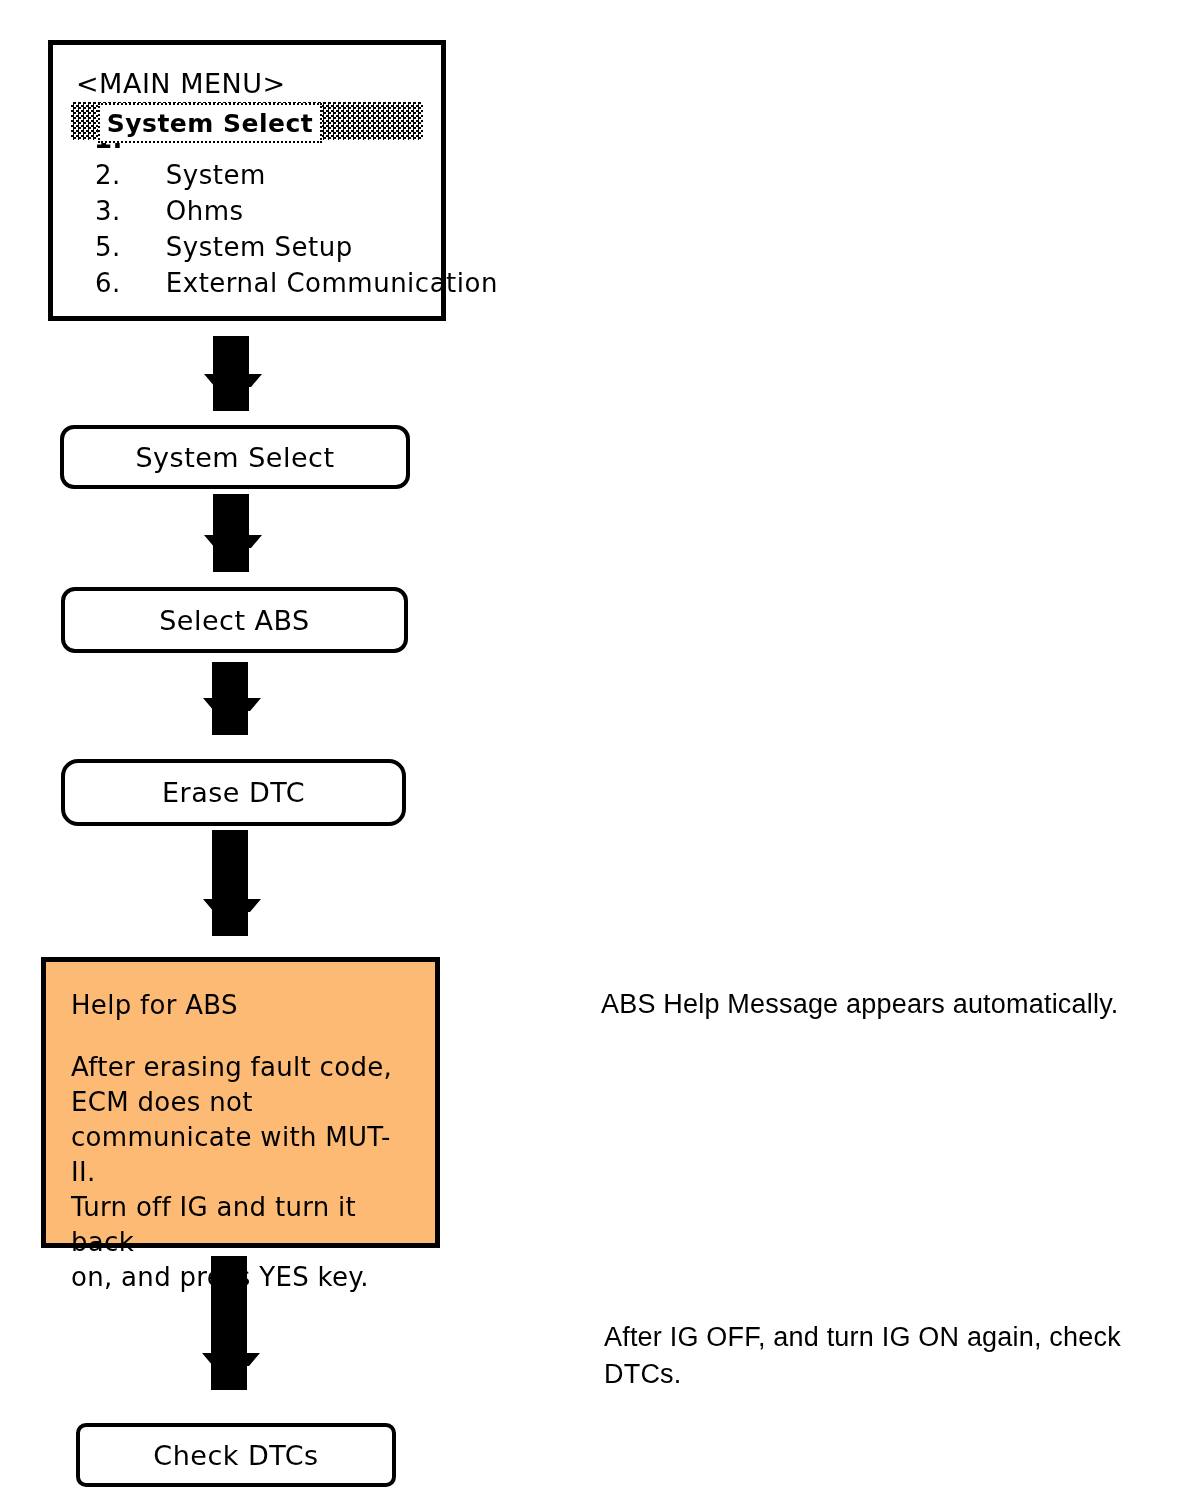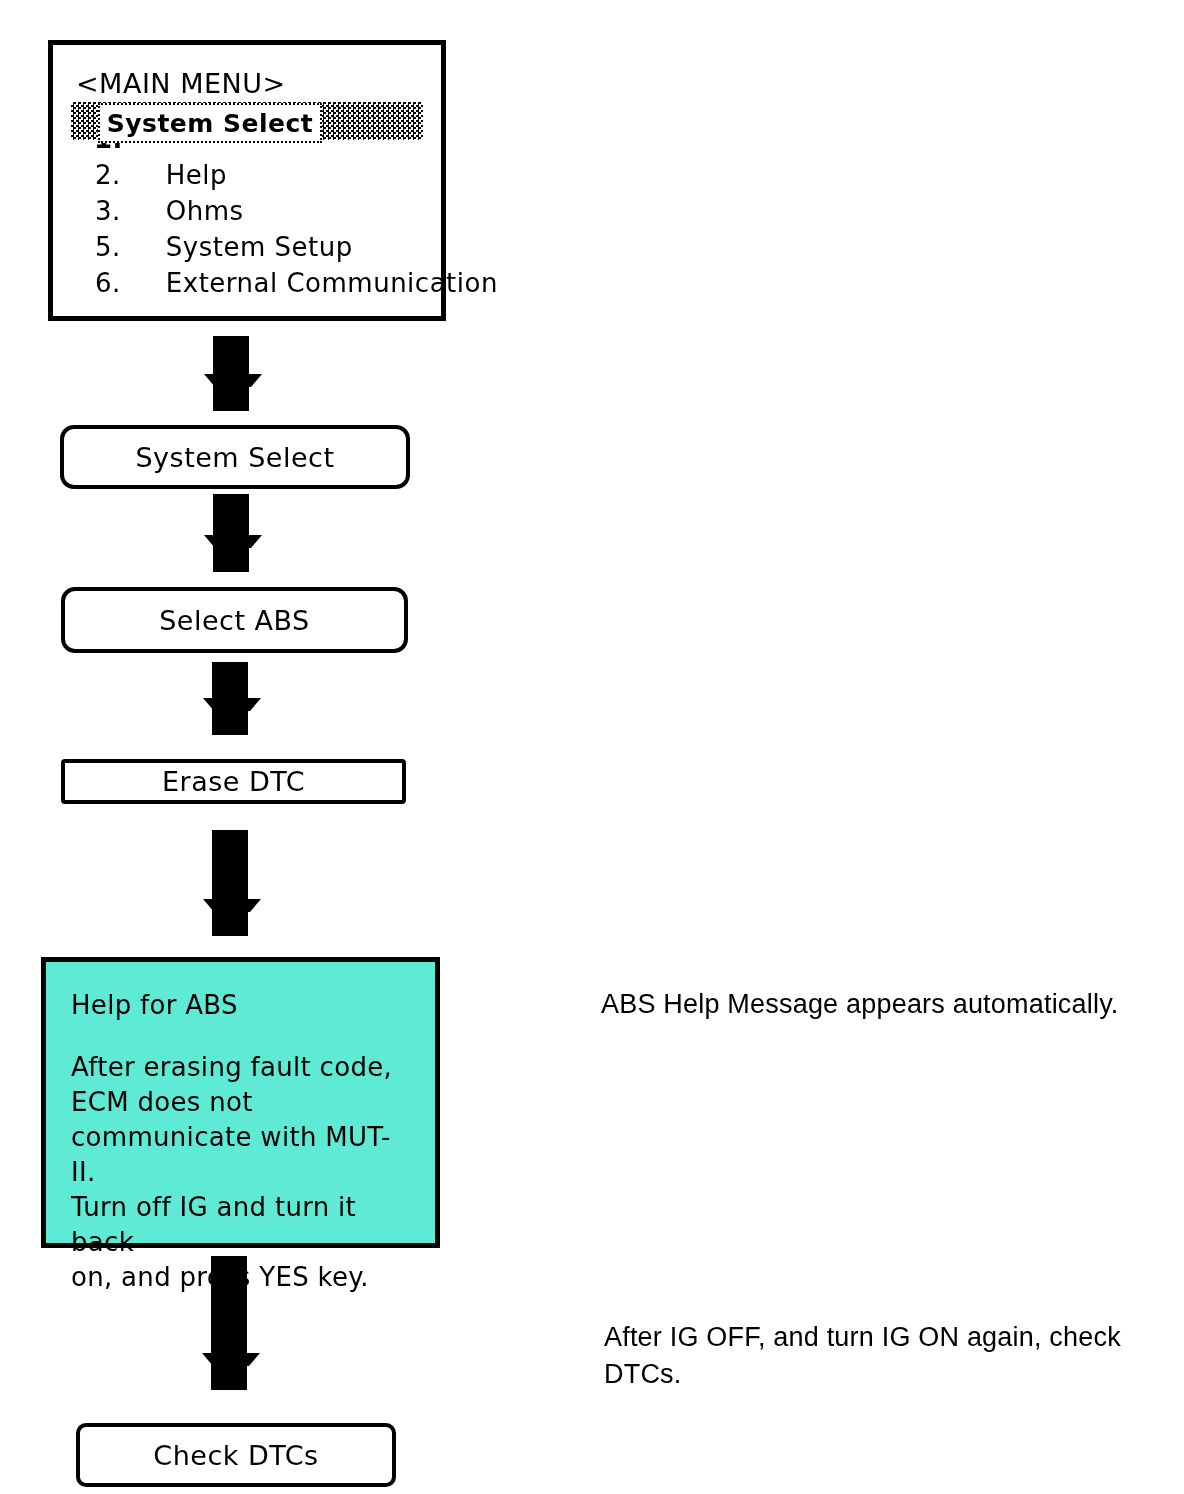--- a/index.html
+++ b/index.html
@@ -49,28 +49,28 @@
 
   
   .step-box {
     position: absolute;
     border: 4px solid #000; border-radius: 14px; background: #fff;
     display: flex; align-items: center; justify-content: center;
     font-size: 27px; letter-spacing: 0.5px; white-space: nowrap;
   }
   .step-system-select { left: 42px; top: 407px; width: 350px; height: 64px; }
   .step-select-abs   { left: 43px; top: 569px; width: 347px; height: 66px; }
-  .step-erase-dtc    { left: 43px; top: 741px; width: 345px; height: 45px; border-radius: 4px; }
+  .step-erase-dtc    { left: 43px; top: 741px; width: 345px; height: 67px; border-radius: 17px; }
   .step-check-dtcs   { left: 58px; top: 1405px; width: 320px; height: 64px; border-radius: 10px; }
 
   
   .screen-box {
     position: absolute; left: 23px; top: 939px;
     width: 399px; height: 291px;
-    border: 5px solid #000; background: #5eead4;
+    border: 5px solid #000; background: #fdba74;
     padding: 8px 6px 0 7px;
     font-size: 26px; line-height: 35px; letter-spacing: 0.3px;
   }
   .screen-title { height: 35px; white-space: nowrap; }
   .screen-body  { margin-top: 26px; white-space: pre-line; }
 
   
   .arrow { position: absolute; width: 24px; }
   .arrow .shaft {
     position: absolute; left: 10px; top: 0; bottom: 12px;
@@ -107,21 +107,21 @@
     <div class="menu-title">&lt;MAIN MENU&gt;</div>
 
     <div class="menu-row highlight">
       <span class="mnum">1.</span>
       <span class="sel-frame">
         <span>System Select</span>
       </span>
     </div>
 
     <div class="menu-row">
-      <span class="mnum">2.</span><span>Help</span>
+      <span class="mnum">2.</span><span>System</span>
     </div>
     <div class="menu-row">
       <span class="mnum">3.</span><span>Ohms</span>
     </div>
     <div class="menu-row">
       <span class="mnum">5.</span><span>System Setup</span>
     </div>
     <div class="menu-row">
       <span class="mnum">6.</span><span>External Communication</span>
     </div>

